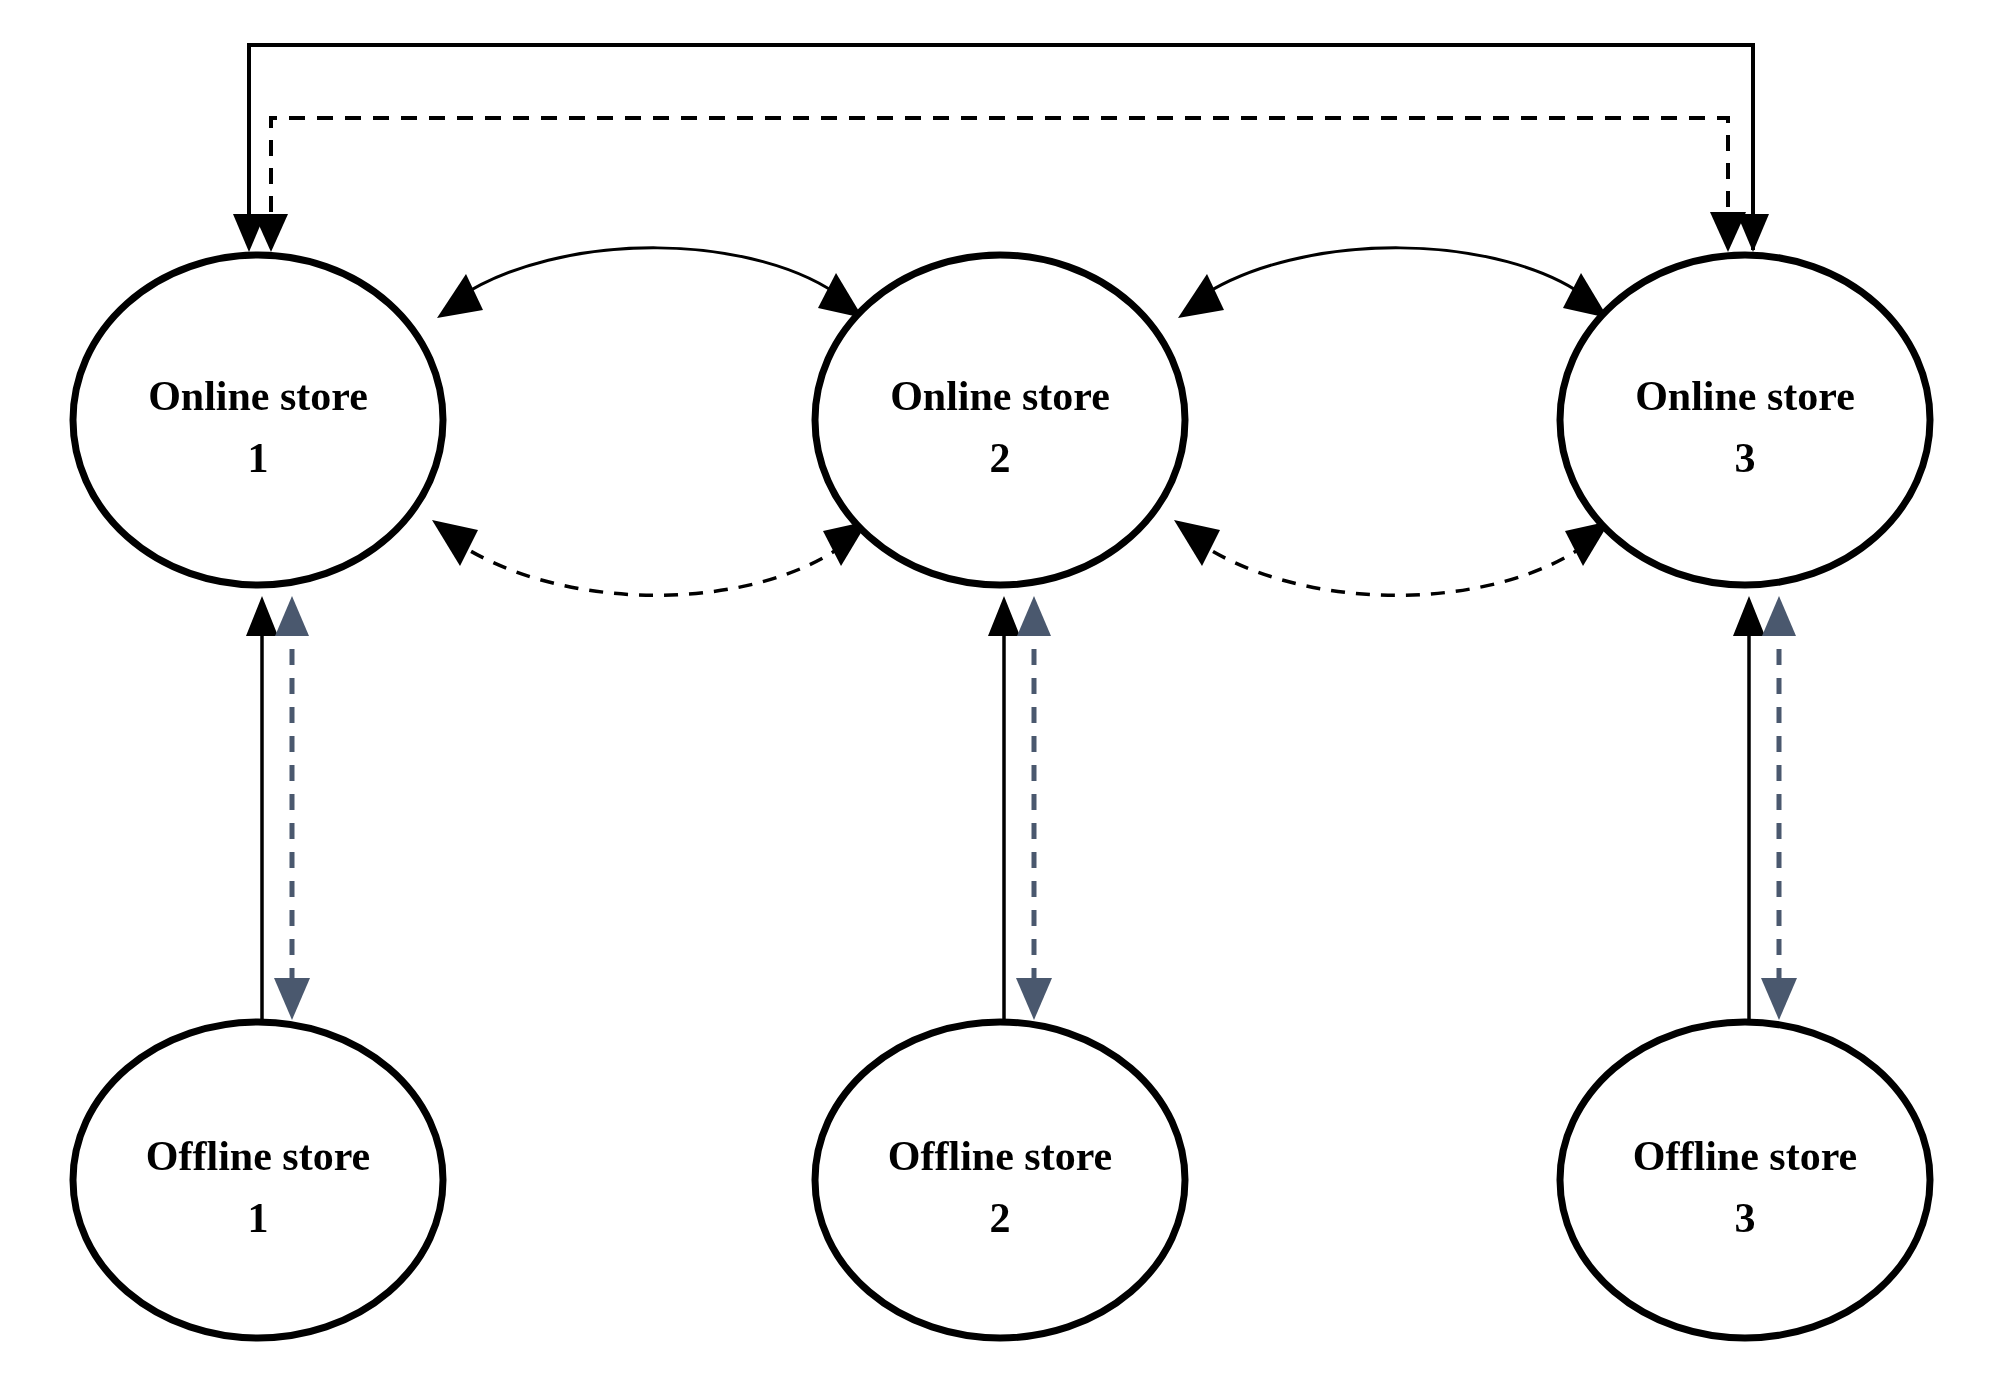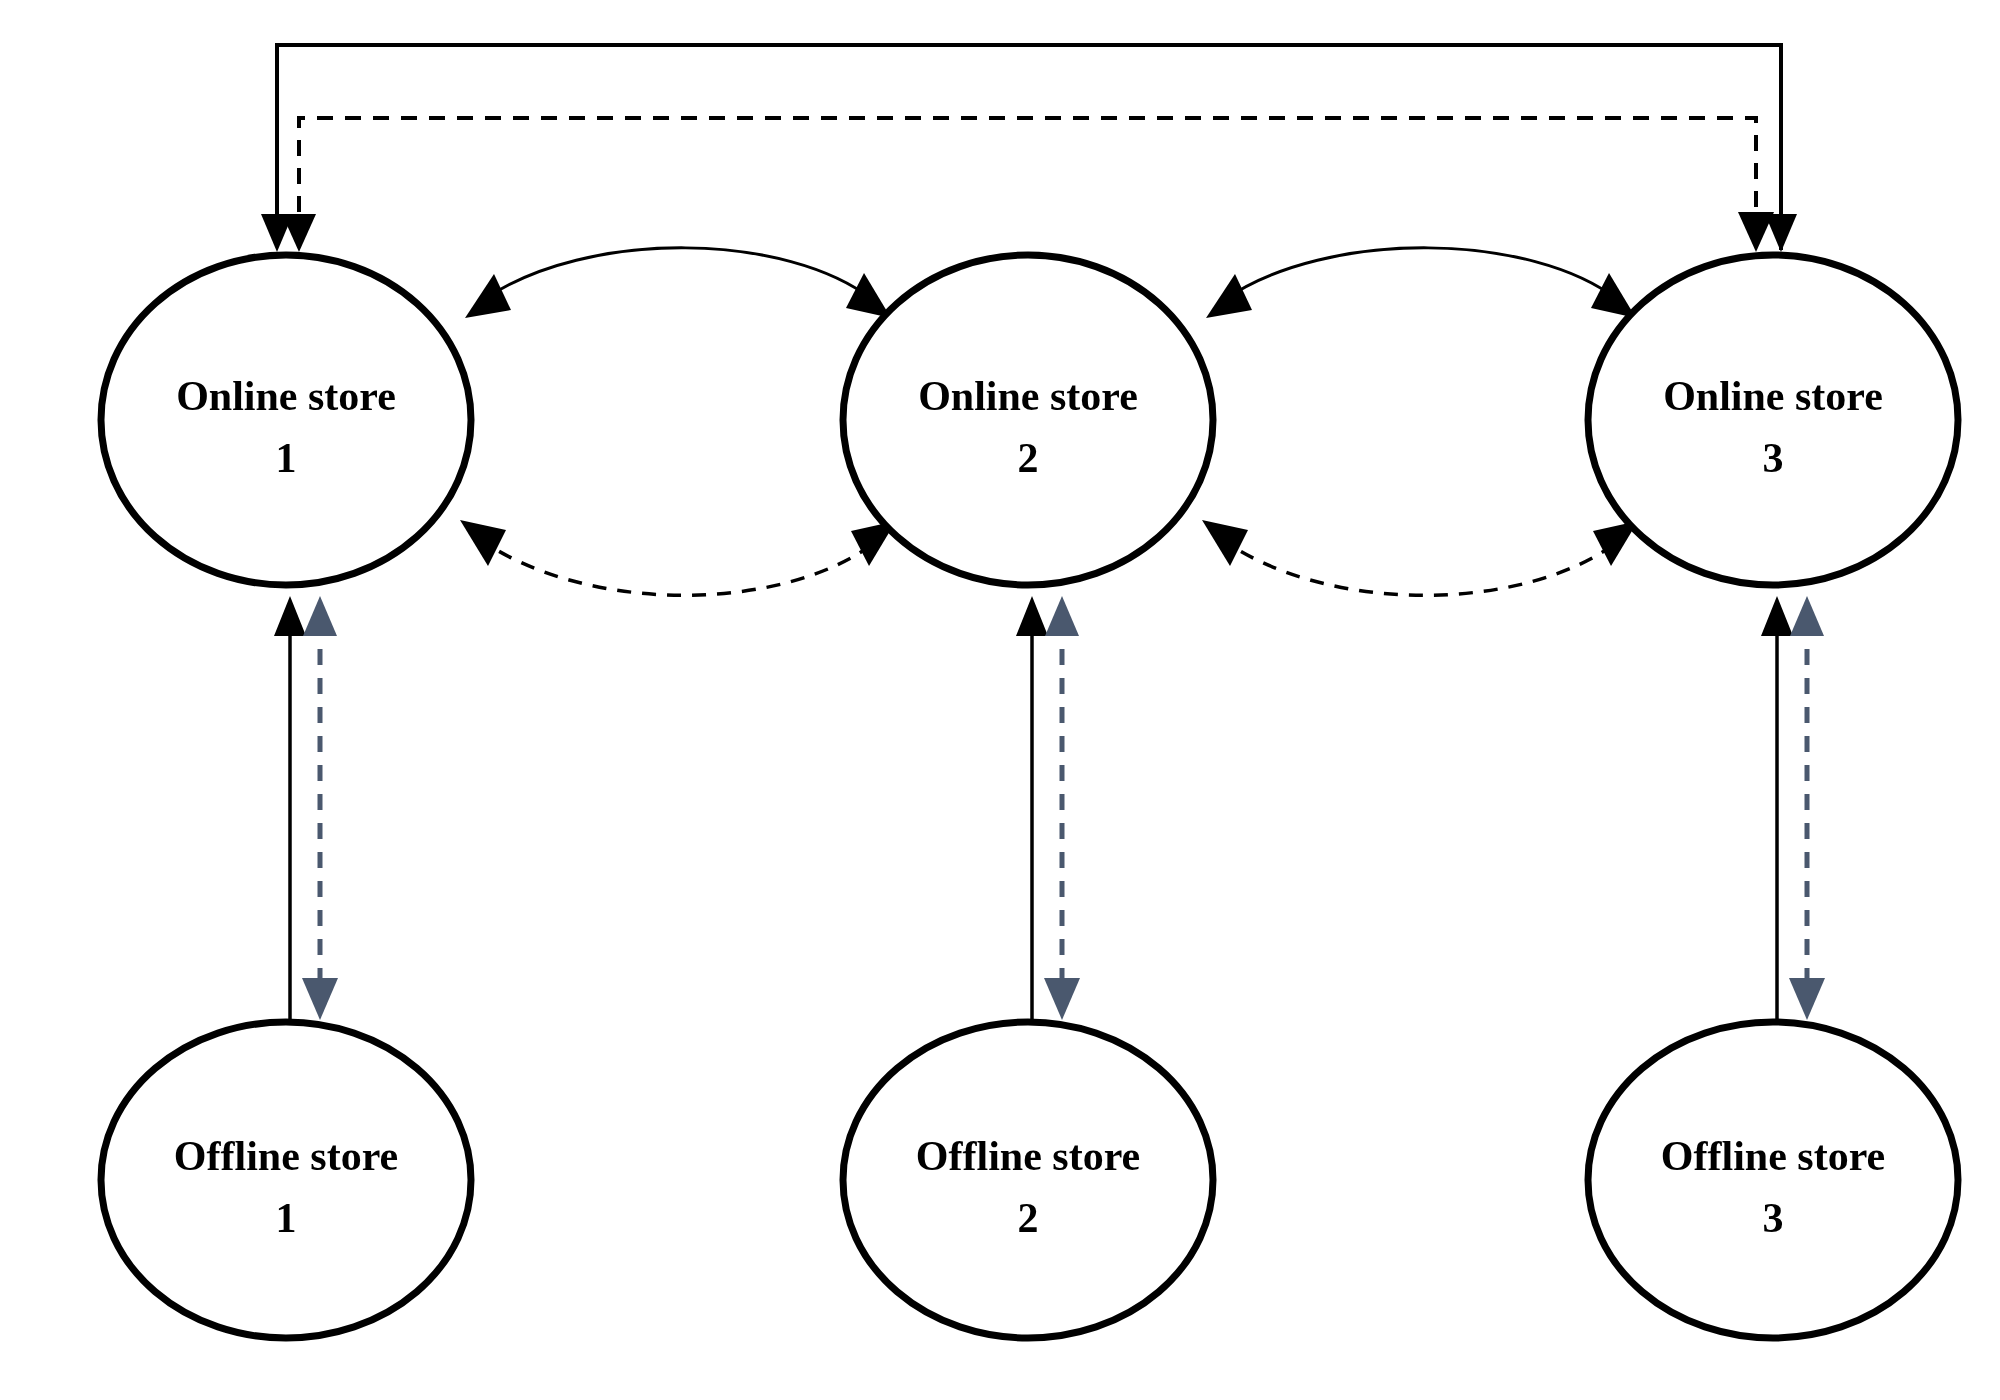--- a/index.html
+++ b/index.html
@@ -11,21 +11,20 @@
     width: 2000px;
     height: 1400px;
     font-family: "Liberation Serif", "DejaVu Serif", serif;
     overflow: hidden;
   }
   #diagram-root {
     position: relative;
     width: 1864px;
     height: 1400px;
     background: #ffffff;
-    padding-left: 28px;
   }
   svg.diagram {
     display: block;
     width: 2000px;
     height: 1400px;
   }
   .node-ellipse {
     fill: #ffffff;
     stroke: #000000;
     stroke-width: 7;

